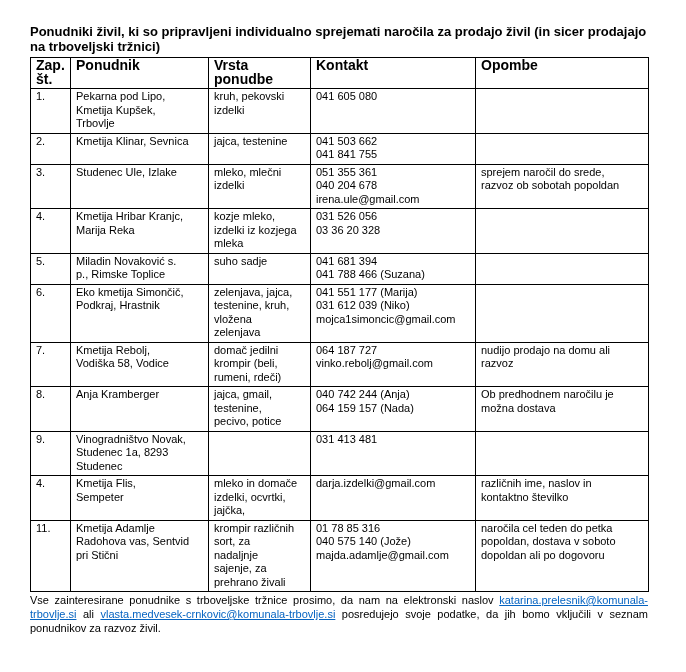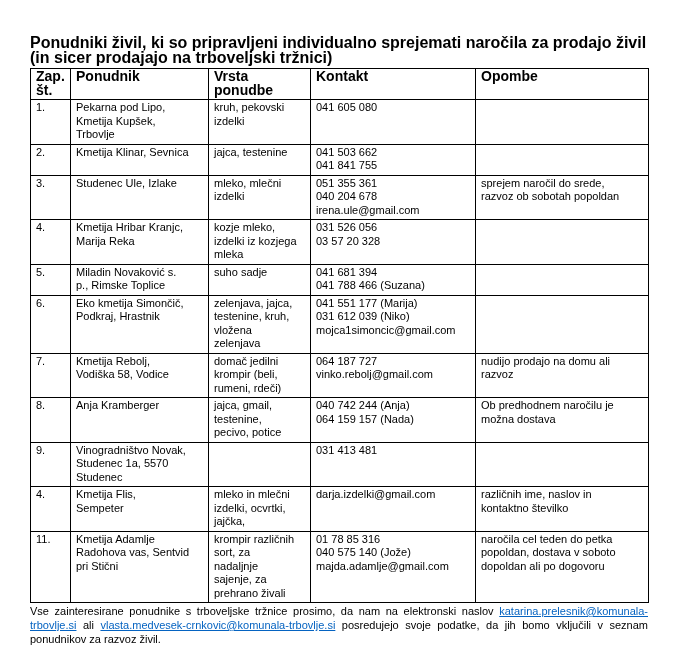--- a/index.html
+++ b/index.html
@@ -11,25 +11,25 @@
     width: 686px;
     height: 672px;
     font-family: "Liberation Sans", "DejaVu Sans", sans-serif;
     color: #000000;
     overflow: hidden;
   }
   .page {
     padding: 19px 36px 0 30px;
   }
   .doc-title {
-    font-size: 16px;
+    font-size: 13px;
     line-height: 15px;
     font-weight: bold;
     white-space: pre-line;
-    margin: 16px 0 3px 0;
+    margin: 5px 0 3px 0;
     width: 618px;
   }
   table.providers {
     border-collapse: collapse;
     table-layout: fixed;
     width: 618px;
     font-size: 11px;
     line-height: 13.5px;
   }
   table.providers col.c0 { width: 40px; }
@@ -117,21 +117,21 @@
 razvoz ob sobotah popoldan</td>
         </tr>
         <tr>
           <td>4.</td>
           <td>Kmetija Hribar Kranjc,
 Marija Reka</td>
           <td>kozje mleko,
 izdelki iz kozjega
 mleka</td>
           <td>031 526 056
-03 57 20 328</td>
+03 36 20 328</td>
           <td></td>
         </tr>
         <tr>
           <td>5.</td>
           <td>Miladin Novaković s.
 p., Rimske Toplice</td>
           <td>suho sadje</td>
           <td>041 681 394
 041 788 466 (Suzana)</td>
           <td></td>
@@ -168,31 +168,31 @@
 testenine,
 pecivo, potice</td>
           <td>040 742 244 (Anja)
 064 159 157 (Nada)</td>
           <td>Ob predhodnem naročilu je
 možna dostava</td>
         </tr>
         <tr>
           <td>9.</td>
           <td>Vinogradništvo Novak,
-Studenec 1a, 5570
+Studenec 1a, 8293
 Studenec</td>
           <td></td>
           <td>031 413 481</td>
           <td></td>
         </tr>
         <tr>
           <td>4.</td>
           <td>Kmetija Flis,
 Sempeter</td>
-          <td>mleko in mlečni
+          <td>mleko in domače
 izdelki, ocvrtki,
 jajčka,</td>
           <td>darja.izdelki@gmail.com</td>
           <td>različnih ime, naslov in
 kontaktno številko</td>
         </tr>
         <tr>
           <td>11.</td>
           <td>Kmetija Adamlje
 Radohova vas, Sentvid

